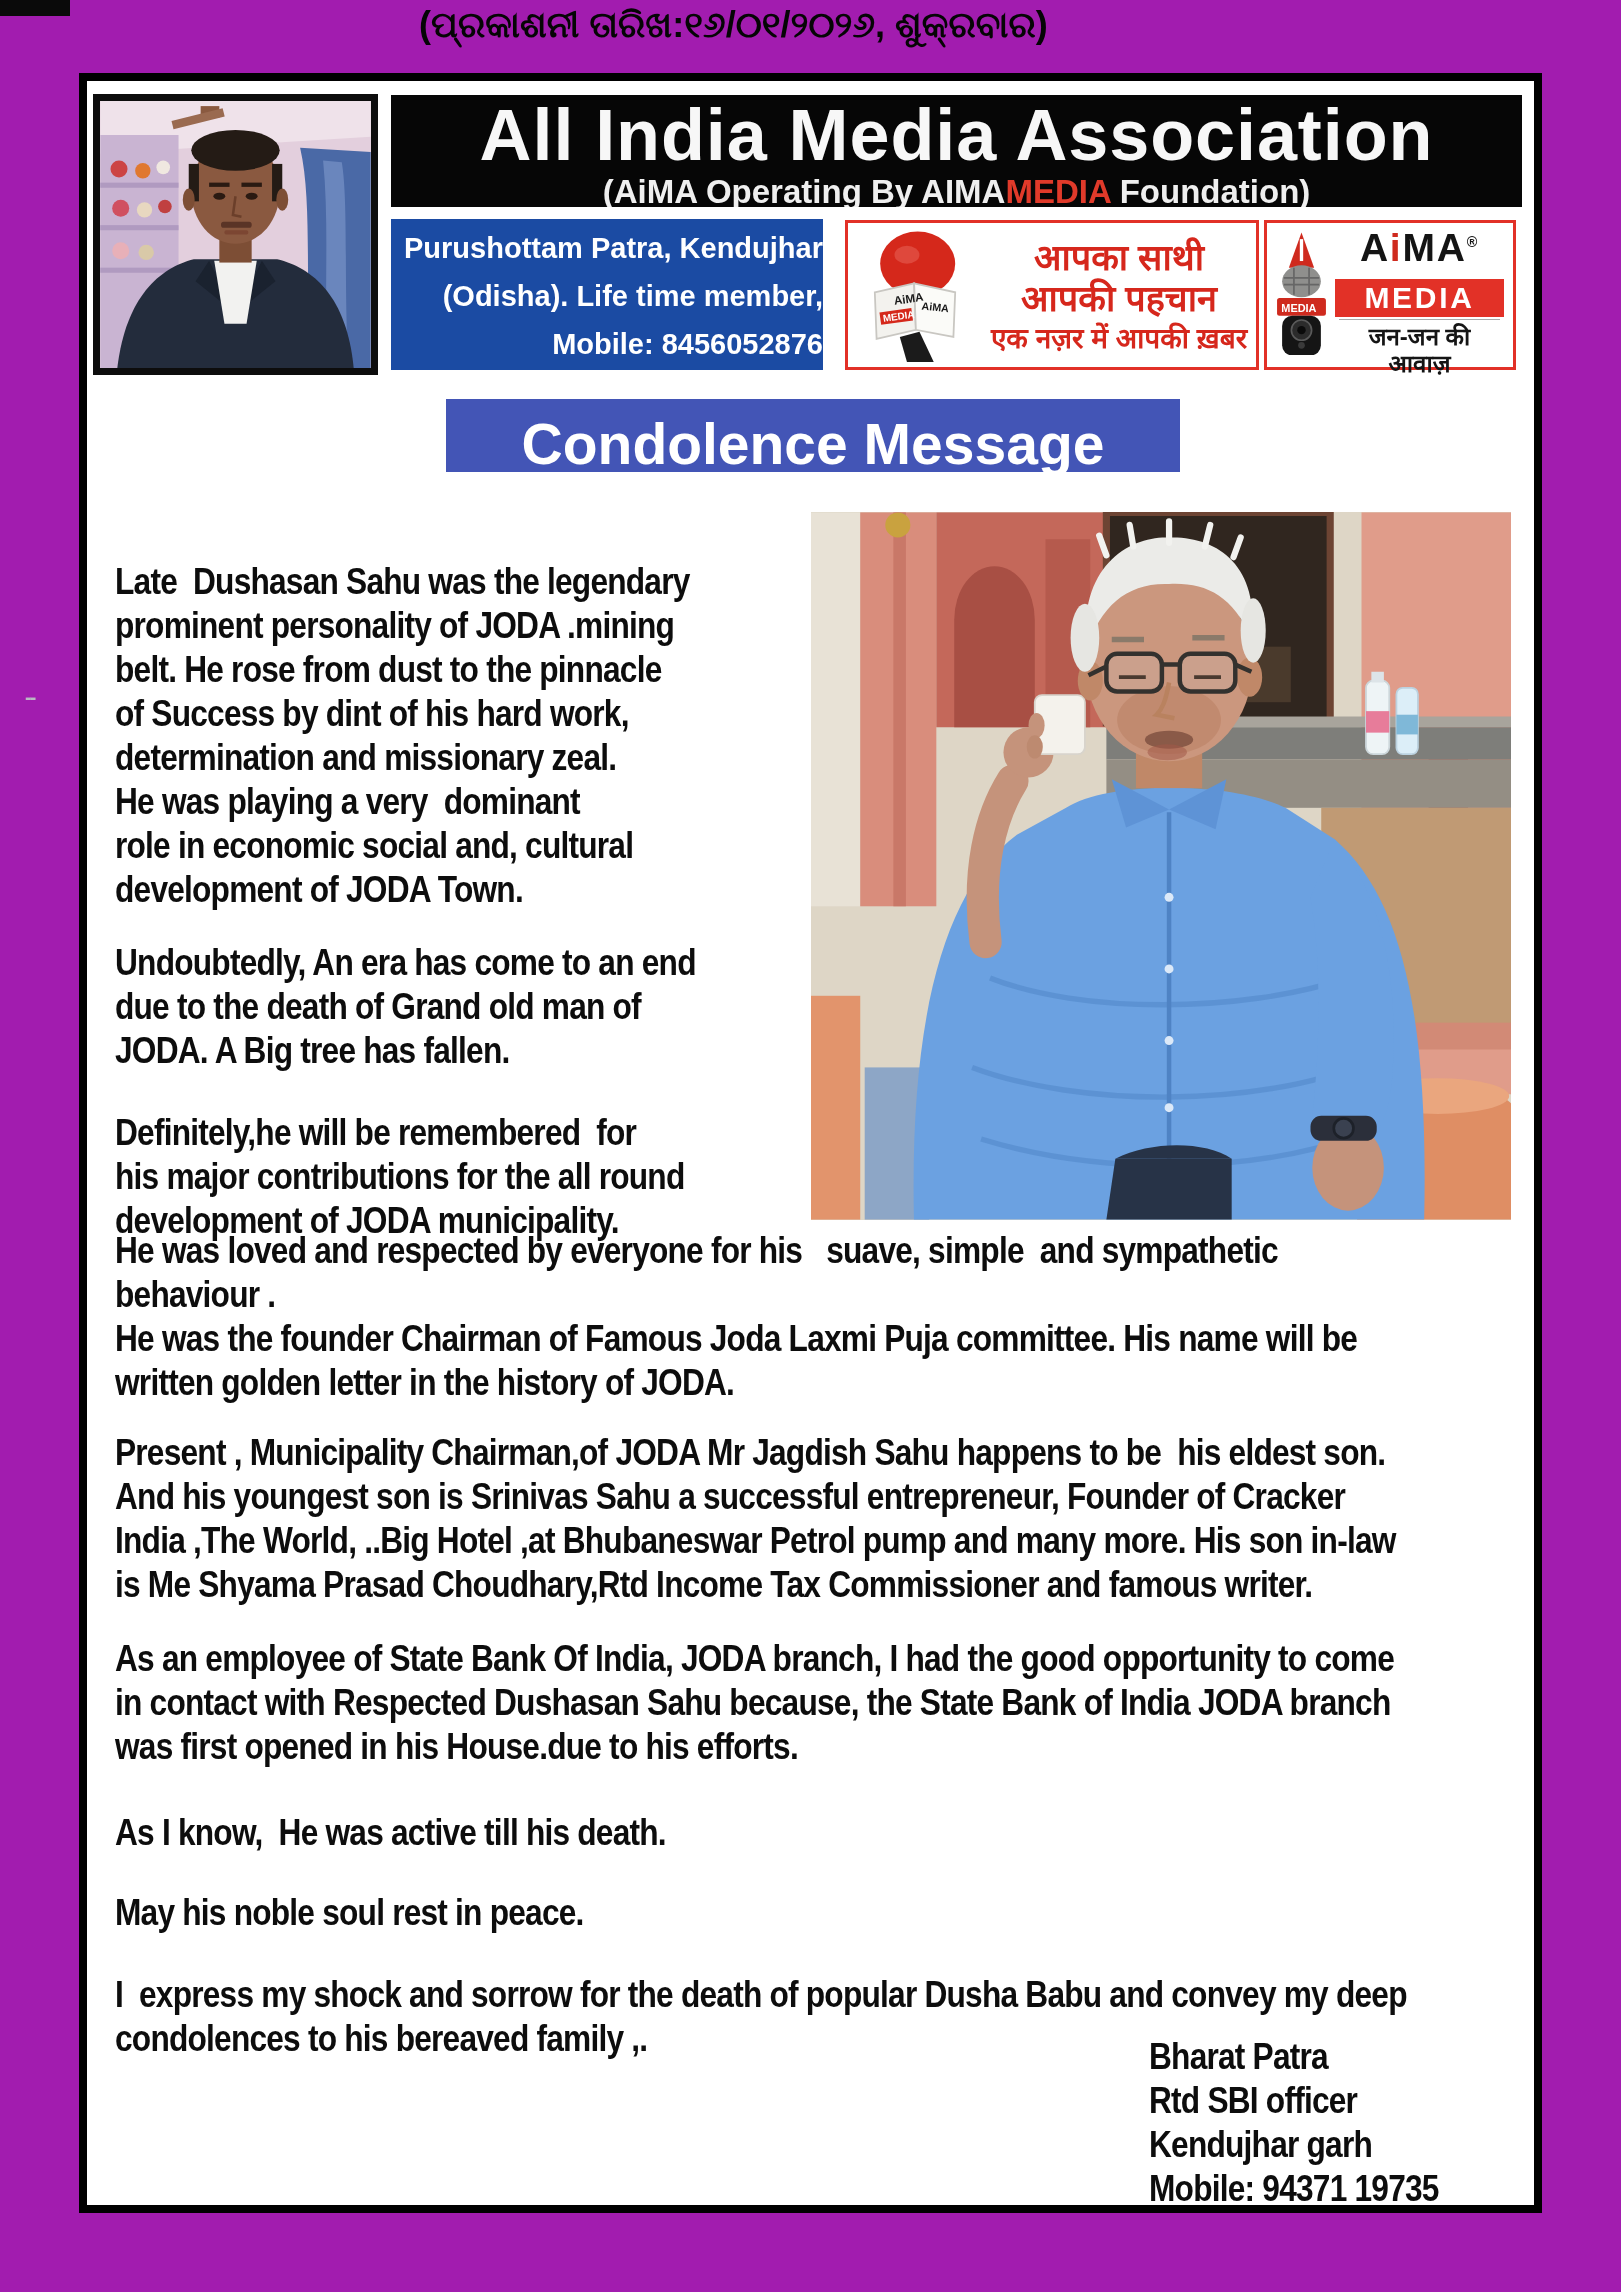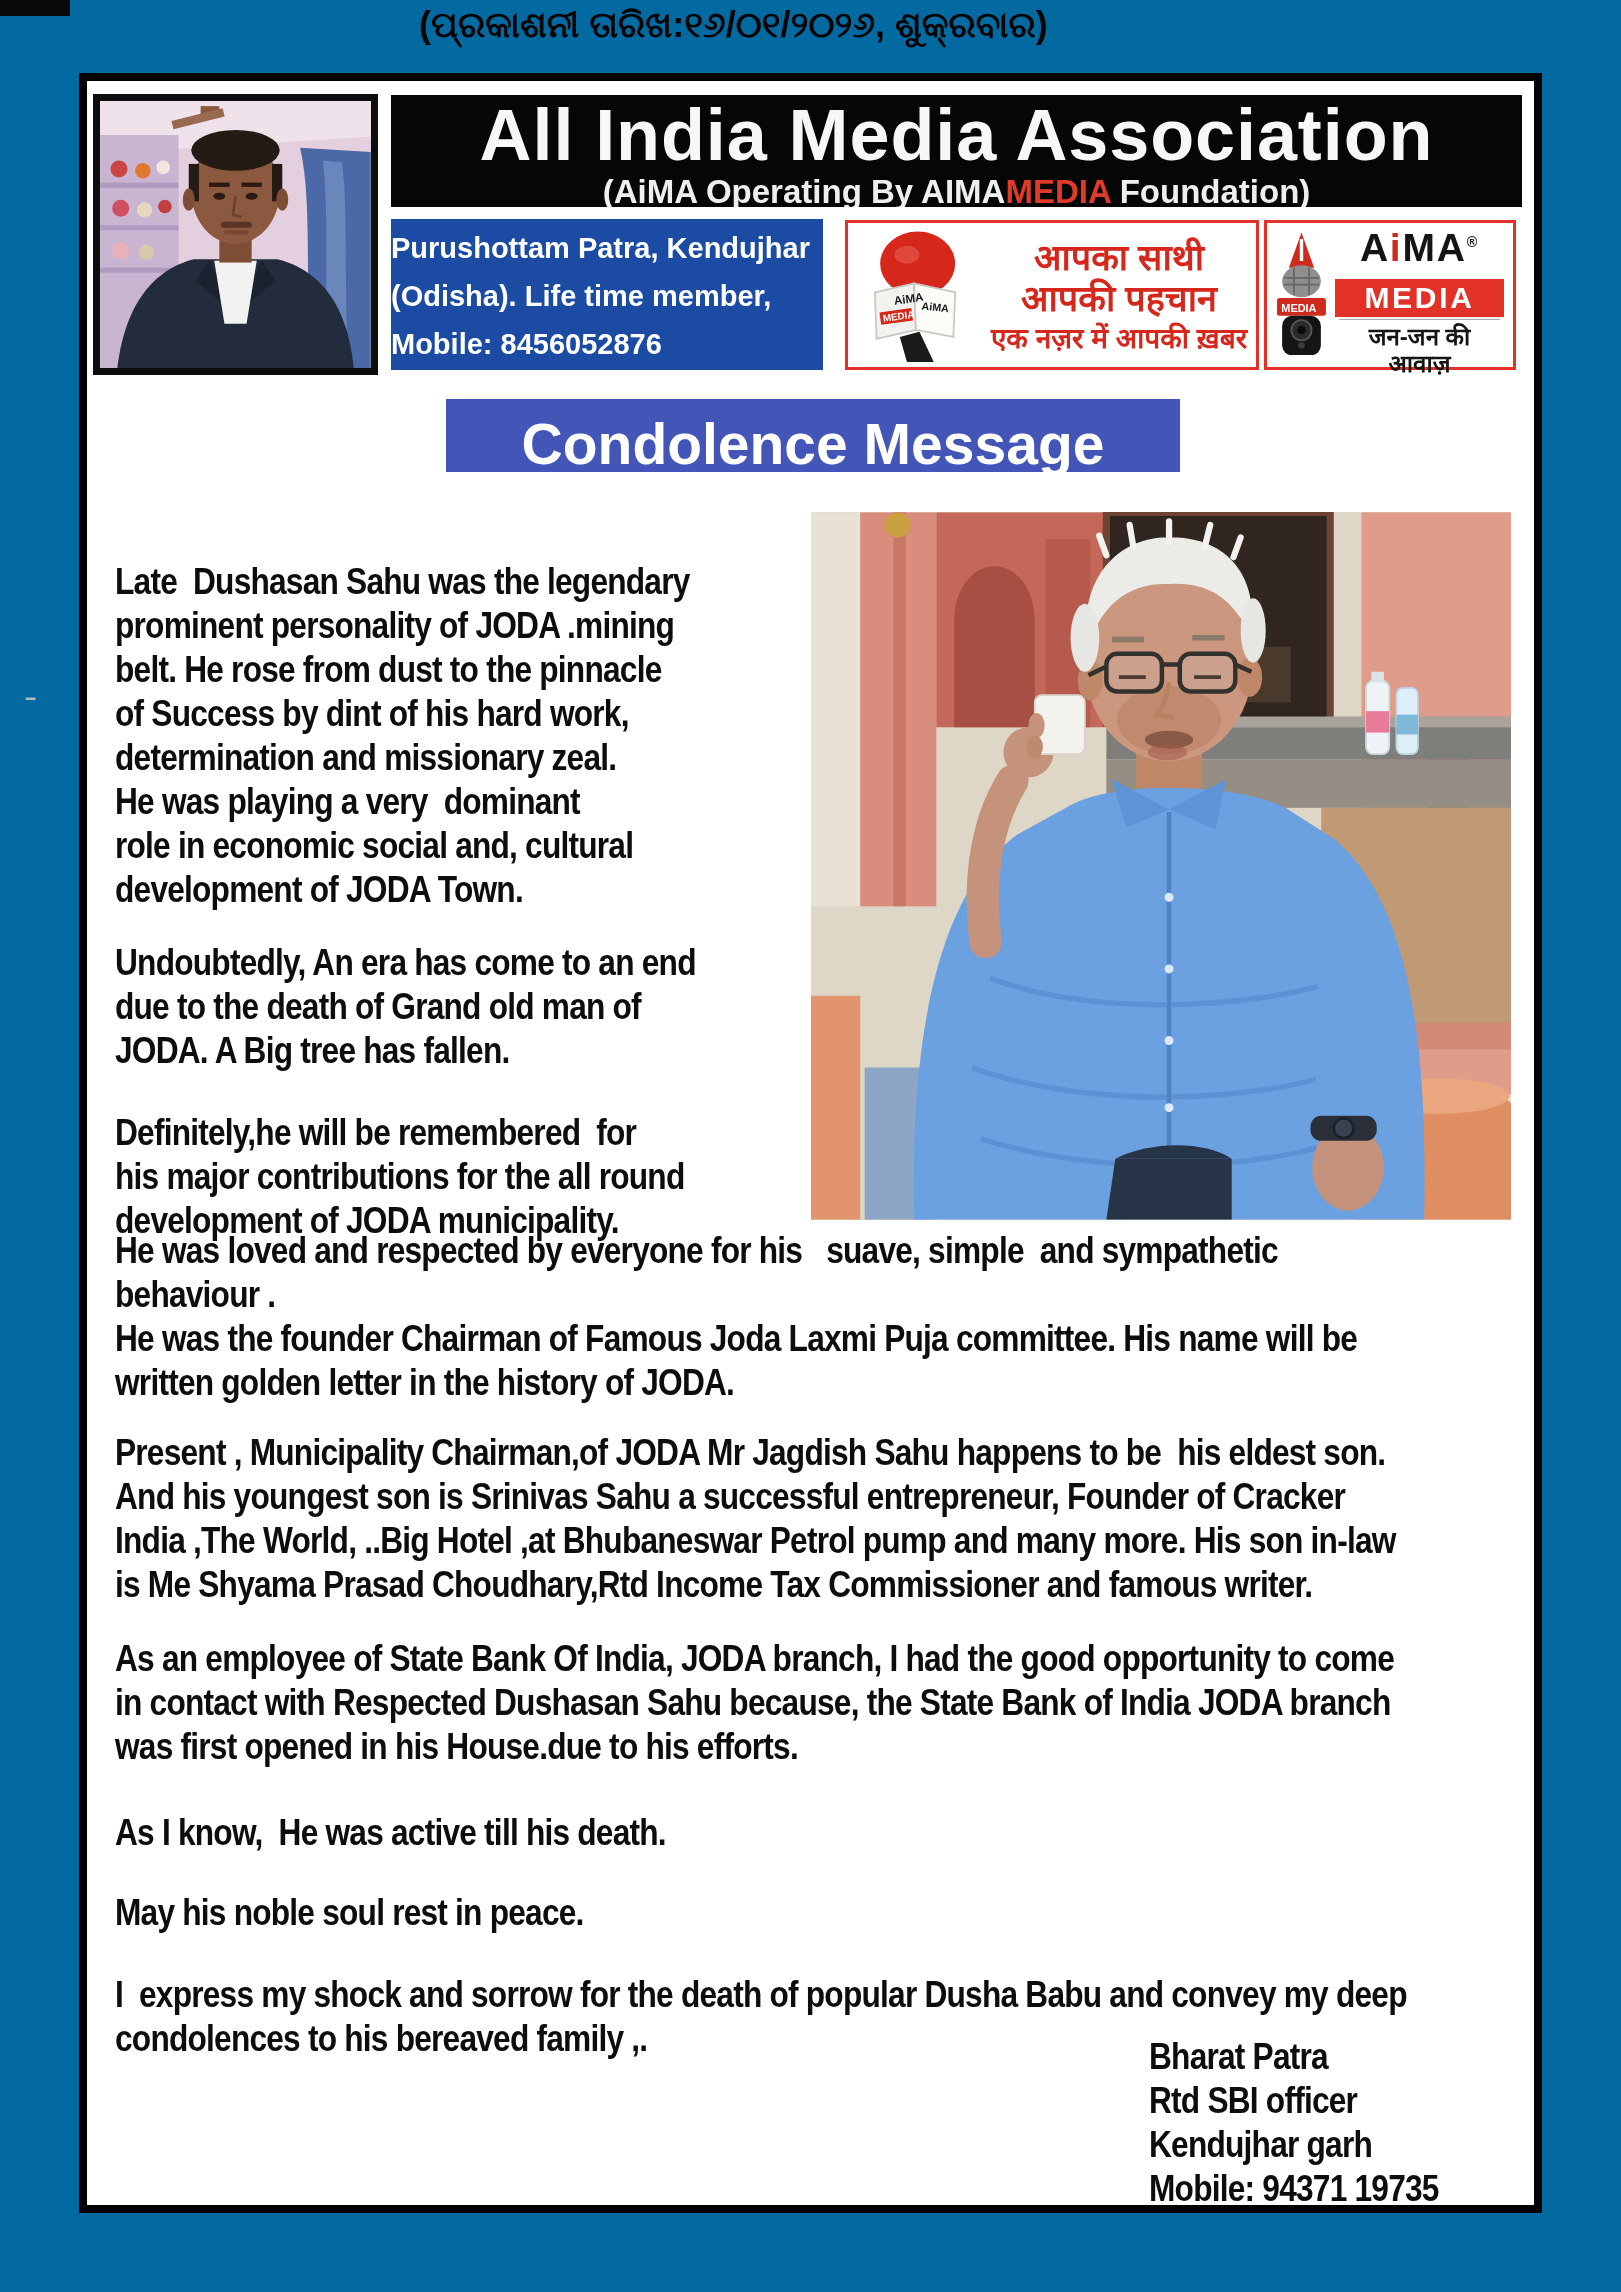--- a/index.html
+++ b/index.html
@@ -1,19 +1,19 @@
 <!DOCTYPE html>
 <html style="font-size:14.3px"><head>
 <meta charset="utf-8">
 <style>
   * { margin:0; padding:0; box-sizing:border-box; }
   html,body { background:#ffffff; }
   .page {
     position:relative; width:1621px; height:2293px;
-    background:#0369a1; overflow:hidden;
+    background:#a21caf; overflow:hidden;
     font-family:"Liberation Sans", sans-serif; color:#111;
   }
   .abs { position:absolute; }
   .pre { white-space:pre; }
 
   .corner-bar { left:0; top:0; width:70px; height:16px; background:#0a0a0a; }
 
   .publish-line {
     left:419px; top:3.6px; font-size:36px; font-weight:700; color:#050505;
     letter-spacing:0px;
@@ -41,21 +41,21 @@
     letter-spacing:0.9px; margin-top:1.8px;
   }
   .org-subtitle {
     color:#efefef; font-size:33px; line-height:36px; font-weight:700;
   }
   .org-subtitle .red { color:#e03a2a; }
 
   
   .member-box {
     left:391px; top:219px; width:432px; height:151px;
-    background:#1b4ba3; color:#ffffff; text-align:left;
+    background:#1b4ba3; color:#ffffff; text-align:right;
     font-weight:700; font-size:29px; line-height:48px; padding-top:4.5px;
   }
 
   
   .press-logo {
     left:845px; top:220px; width:414px; height:150px;
     background:#ffffff; border:3.6px solid #e23127;
     display:flex; align-items:center;
   }
   .press-logo .mic-wrap { width:134px; height:134px; flex:0 0 auto; }

